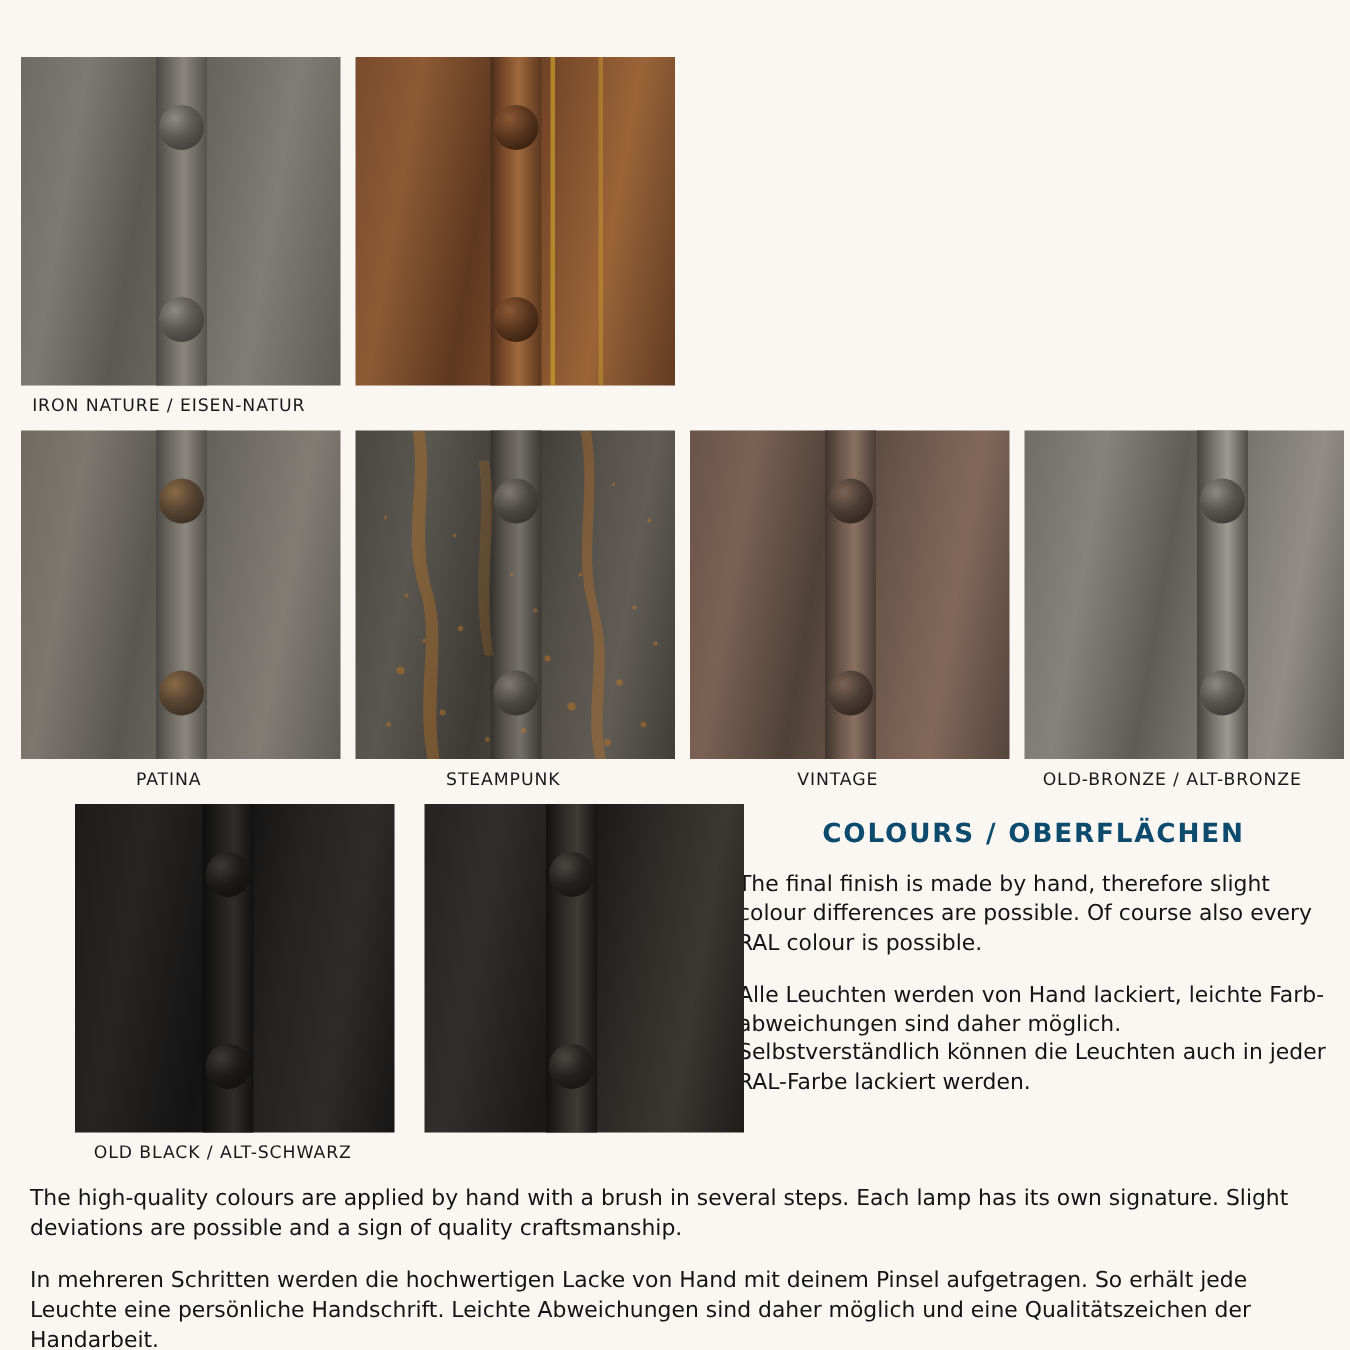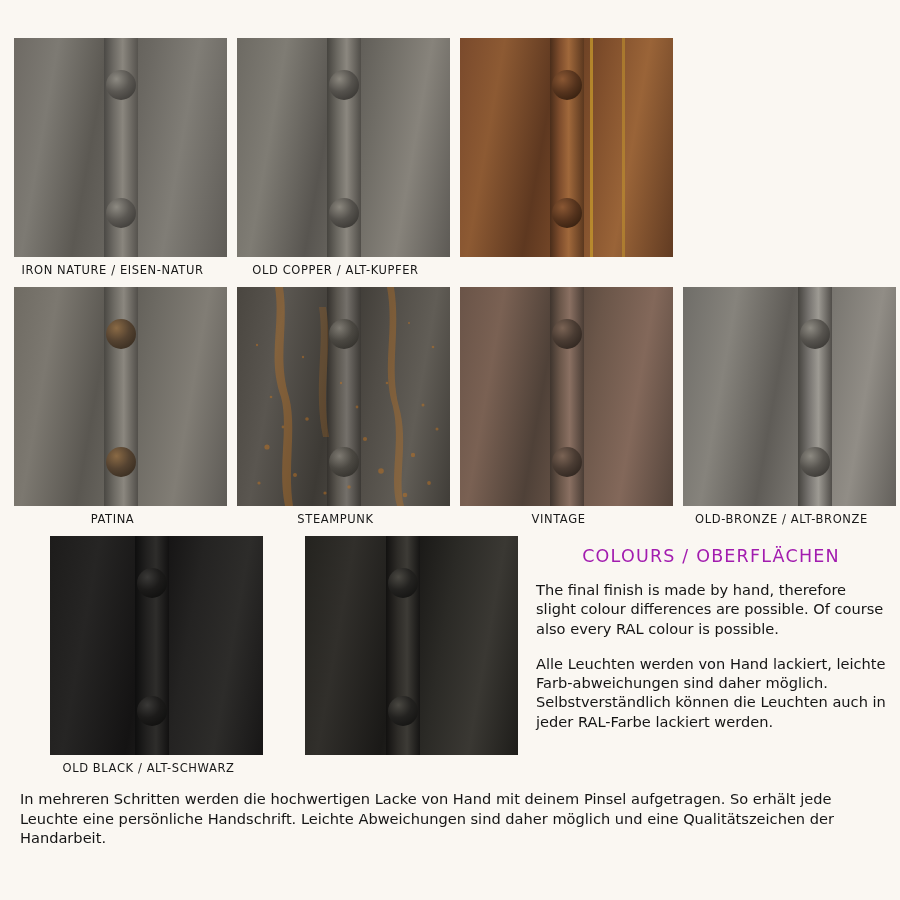--- a/index.html
+++ b/index.html
@@ -142,33 +142,33 @@
      linear-gradient(100deg,#24231f 0%,#312f2b 20%,#1a1917 45%,#2b2a26 62%,#3a3833 80%,#1e1d1a 100%); }
   .f-blacksilver .rail { background: linear-gradient(90deg,#121110 0%,#2e2c28 35%,#3d3b36 62%,#161514 100%); }
   .f-blacksilver .rivet { background: radial-gradient(circle at 35% 30%, #4a4842 0%, #232220 45%, #0e0e0d 100%); }
 
   
   .row3 {
     display: flex;
     align-items: flex-start;
     margin-top: 0px;
   }
-  .row3 .cell { margin-right: 22px; padding-left: 36px; }
+  .row3 .cell { margin-right: 0; padding-left: 36px; }
   .textpanel {
     width: 448px;
     padding-left: 12px;
     box-sizing: border-box;
   }
   .textpanel h2 {
     margin: 10px 0 14px 0;
     font-size: 17.5px;
     letter-spacing: 1.2px;
-    font-weight: normal;
+    font-weight: bold;
     text-align: center;
-    color: #a21caf;
+    color: #0c4a6e;
   }
   .textpanel p {
     margin: 0 0 16px 0;
     font-size: 14.6px;
     line-height: 1.32;
     color: #141414;
   }
 
   
   .footer {
@@ -193,28 +193,20 @@
     <div class="cell">
       <div class="swatch f-iron">
         <div class="rail"></div>
         <div class="rivet r1"></div>
         <div class="rivet r2"></div>
       </div>
       <div class="caption">IRON NATURE / EISEN-NATUR</div>
     </div>
 
 
-    <div class="cell">
-      <div class="swatch f-copper">
-        <div class="rail"></div>
-        <div class="rivet r1"></div>
-        <div class="rivet r2"></div>
-      </div>
-      <div class="caption">OLD COPPER / ALT-KUPFER</div>
-    </div>
 
     <div class="cell">
       <div class="swatch f-terra">
         <div class="streak" style="left:130px"></div>
         <div class="streak" style="left:162px;opacity:.5"></div>
         <div class="rail"></div>
         <div class="rivet r1"></div>
         <div class="rivet r2"></div>
       </div>
     </div>
@@ -310,16 +302,17 @@
     </div>
 
     <div class="textpanel">
       <h2>COLOURS / OBERFLÄCHEN</h2>
       <p>The final finish is made by hand, therefore slight colour differences are possible. Of course also every RAL colour is possible.</p>
       <p>Alle Leuchten werden von Hand lackiert, leichte Farb-abweichungen sind daher möglich. Selbstverständlich können die Leuchten auch in jeder RAL-Farbe lackiert werden.</p>
     </div>
   </div>
 
   <div class="footer">
+    <p>The high-quality colours are applied by hand with a brush in several steps. Each lamp has its own signature. Slight deviations are possible and a sign of quality craftsmanship.</p>
     <p>In mehreren Schritten werden die hochwertigen Lacke von Hand mit deinem Pinsel aufgetragen. So erhält jede Leuchte eine persönliche Handschrift. Leichte Abweichungen sind daher möglich und eine Qualitätszeichen der Handarbeit.</p>
   </div>
 
 </div>
 
 </body></html>

